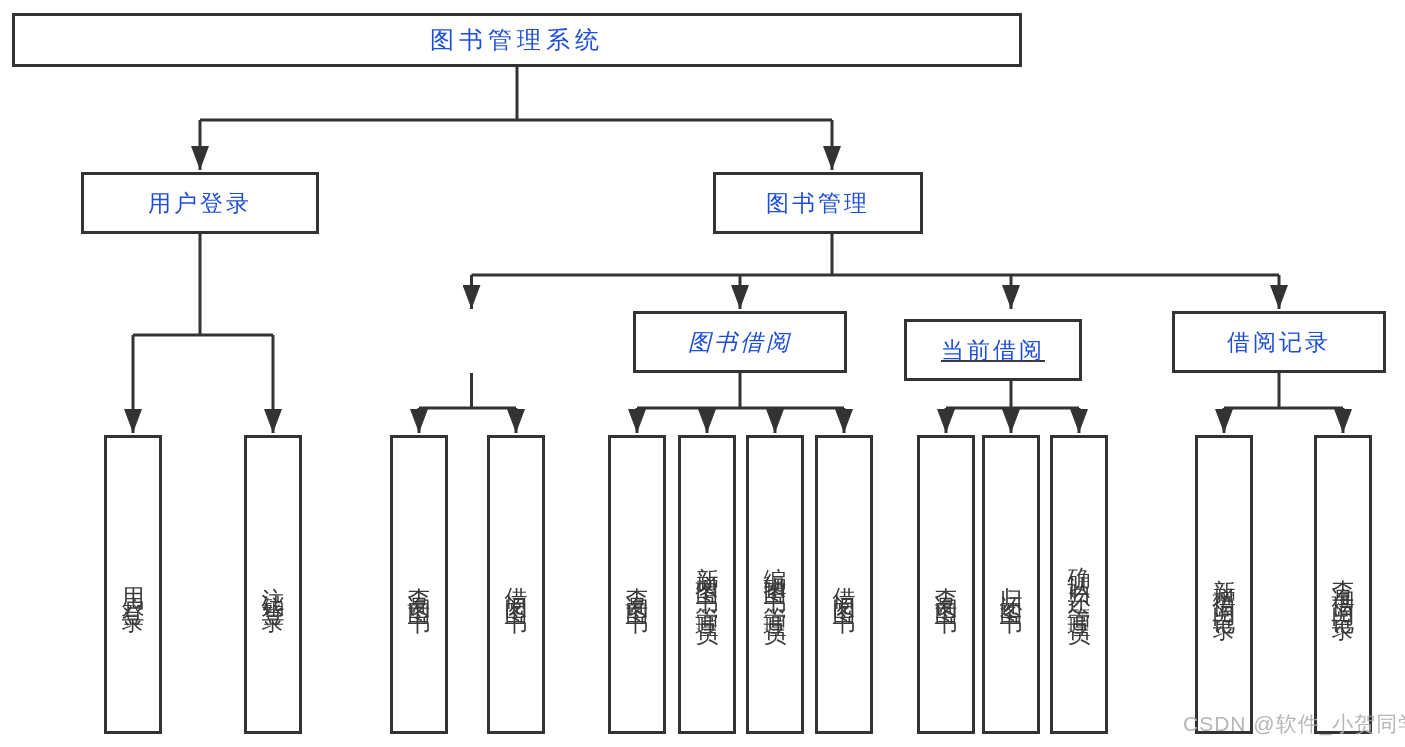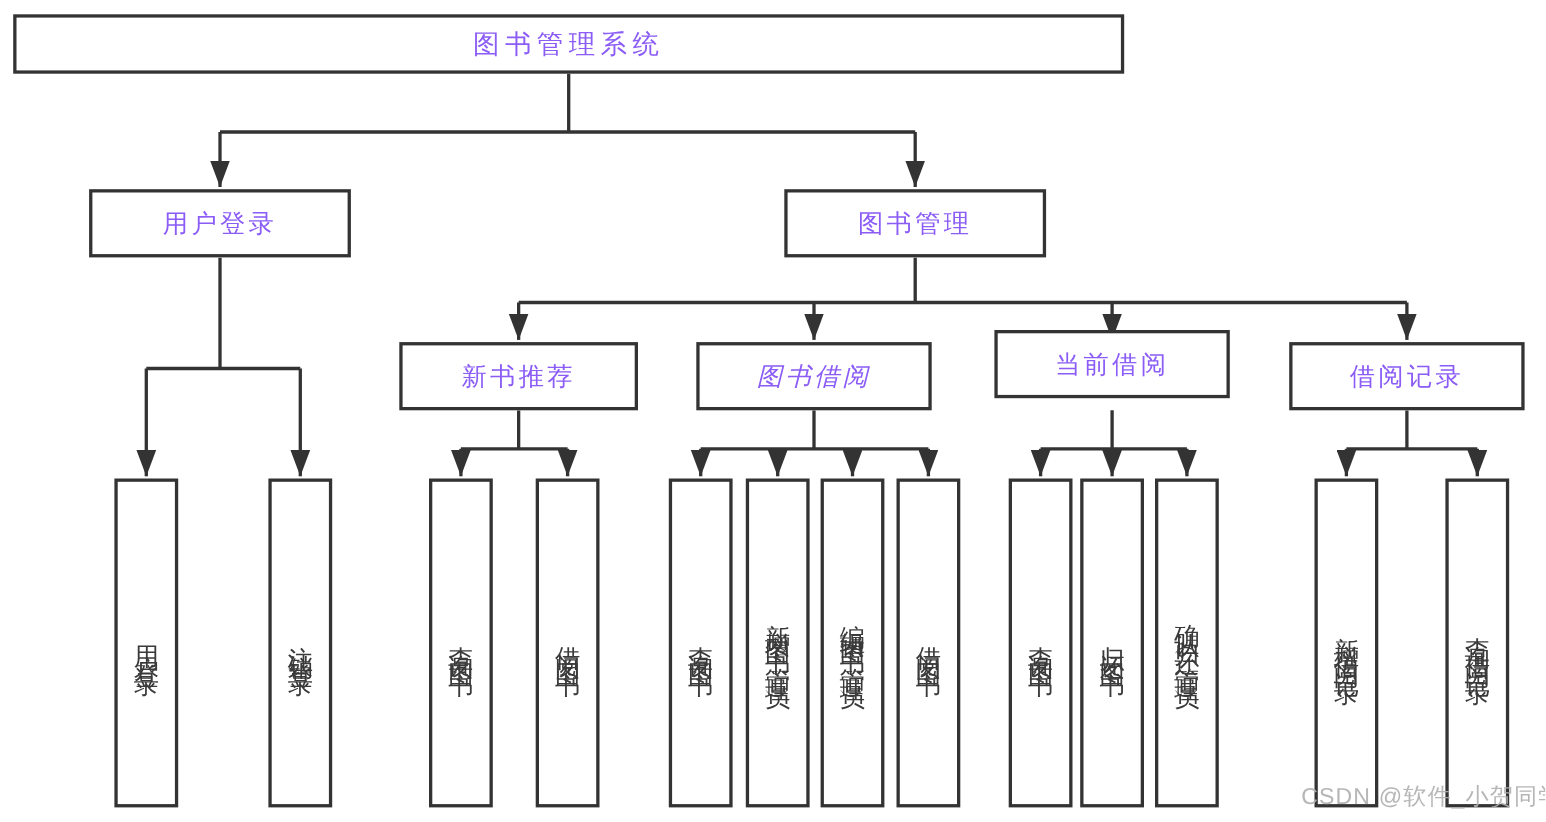--- a/index.html
+++ b/index.html
@@ -27,21 +27,21 @@
     background: #ffffff;
     border: 3px solid #333333;
     display: flex;
     align-items: center;
     justify-content: center;
     z-index: 1;
   }
   .box .hlabel {
     font-size: 23px;
     letter-spacing: 3px;
-    color: #8b5cf6;
+    color: #1d4ed8;
     white-space: nowrap;
   }
   .box.root-box .hlabel {
     font-size: 24px;
     letter-spacing: 5px;
   }
   .leaf .vlabel {
     writing-mode: vertical-rl;
     text-orientation: mixed;
     font-size: 23px;
@@ -115,31 +115,28 @@
     <line x1="1343" y1="408" x2="1343" y2="433" stroke="#333333" stroke-width="3" marker-end="url(#arrow)"></line>
   </svg>
 
   <div class="box root-box" style="left:12px; top:13px; width:1010px; height:54px;">
     <span class="hlabel">图书管理系统</span>
   </div>
 
   <div class="box" style="left:81px; top:172px; width:238px; height:62px;">
     <span class="hlabel">用户登录</span>
   </div>
-  <div class="box" style="left:713px; top:172px; width:238px; height:62px;">
+  <div class="box" style="left:713px; top:172px; width:210px; height:62px;">
     <span class="hlabel">图书管理</span>
   </div>
 
-  <div class="box" style="left:363px; top:311px; width:217px; height:62px;">
-    <span class="hlabel">新书推荐</span>
-  </div>
   <div class="box" style="left:633px; top:311px; width:214px; height:62px;font-style:italic;">
     <span class="hlabel">图书借阅</span>
   </div>
-  <div class="box" style="left:904px; top:300px; width:214px; height:62px;">
+  <div class="box" style="left:904px; top:319px; width:178px; height:62px;text-decoration:underline;">
     <span class="hlabel">当前借阅</span>
   </div>
   <div class="box" style="left:1172px; top:311px; width:214px; height:62px;">
     <span class="hlabel">借阅记录</span>
   </div>
 
   <div class="box leaf" style="left:104px; top:435px; width:58px; height:299px;">
     <span class="vlabel">用户登录</span>
   </div>
   <div class="box leaf" style="left:244px; top:435px; width:58px; height:299px;">

